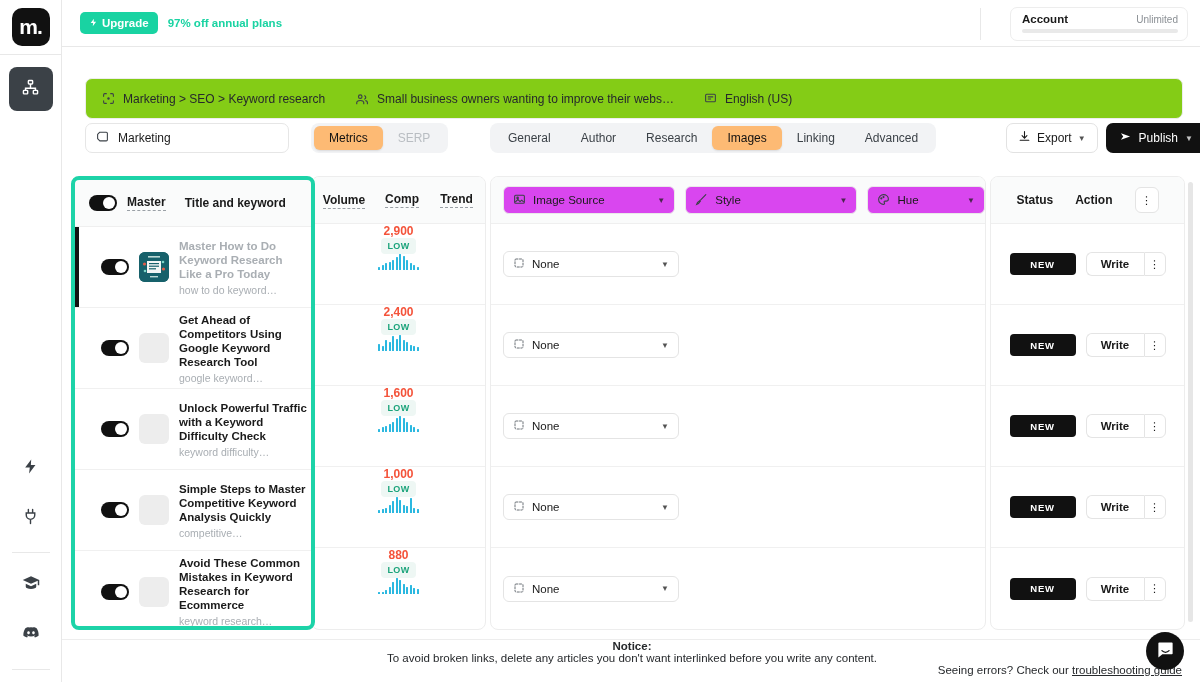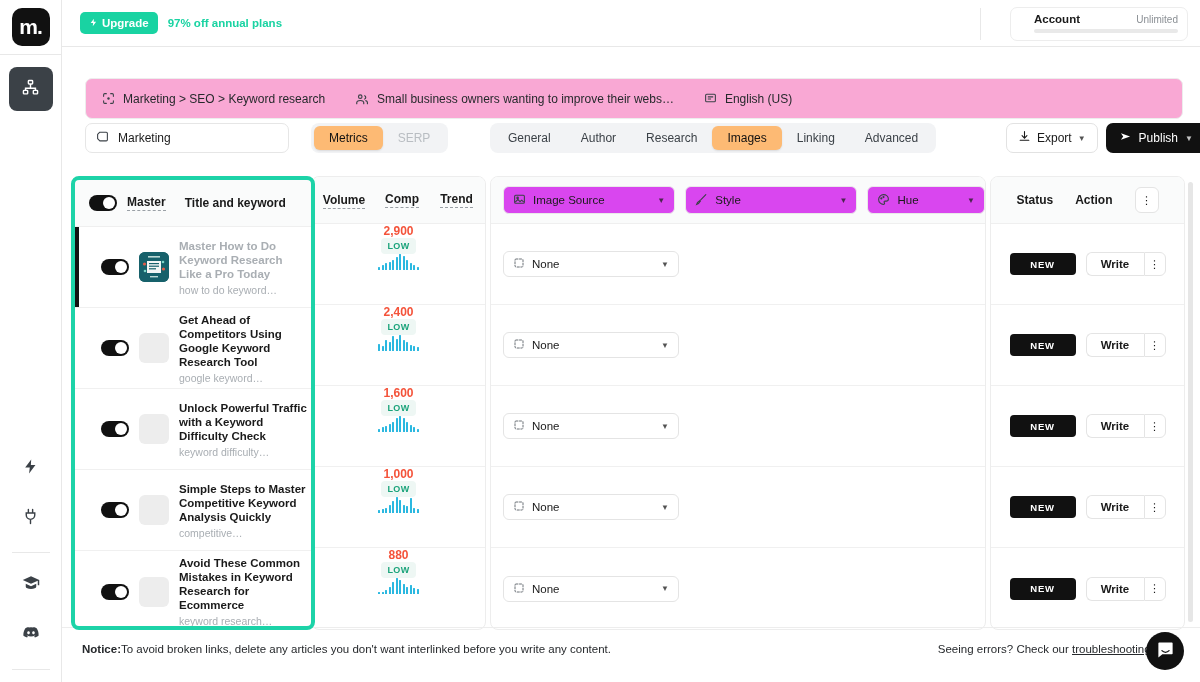--- a/index.html
+++ b/index.html
@@ -48,32 +48,32 @@
   }
   .upgrade-btn {
     margin-left: 18px; background: #19d3a2; color: #fff; border: none;
     border-radius: 5px; height: 22px; padding: 0 9px; font-size: 11.5px;
     font-weight: bold; display: flex; align-items: center; gap: 4px; cursor: pointer;
   }
   .upgrade-note { margin-left: 10px; color: #19d3a2; font-size: 11.5px; font-weight: bold; }
   .topbar-divider { position:absolute; left:918px; top:8px; width:1px; height:32px; background:#e8e8e8; }
   .account-card {
     position: absolute; right: 12px; top: 7px; width: 178px; height: 34px;
-    border: 1px solid #ededed; border-radius: 7px; padding: 5px 9px 0 23px;
+    border: 1px solid #ededed; border-radius: 7px; padding: 5px 9px 0 11px;
     background: #fff;
   }
   .account-row { display: flex; justify-content: space-between; align-items: baseline; }
   .account-label { font-size: 11.5px; font-weight: bold; color: #1a1a1a; }
   .account-value { font-size: 10px; color: #8a8f94; }
   .account-bar { margin-top: 4px; height: 4px; border-radius: 2px; background: #e9e9e9; }
 
   
   .context {
     position: absolute; left: 85px; top: 78px; width: 1098px; height: 41px;
-    border: 1px solid #ededed; border-radius: 7px; background: #f9a8d4;
+    border: 1px solid #ededed; border-radius: 7px; background: #84cc16;
     display: flex; align-items: center; padding-left: 16px; gap: 8px;
   }
   .ctx-item { display: flex; align-items: center; gap: 8px; font-size: 12px; color: #26292c; }
   .ctx-item + .ctx-item { margin-left: 22px; }
   .ctx-icon { color: #3b4147; display: flex; }
 
   
   .panel-head { position: absolute; top: 118px; height: 40px; display: flex; align-items: center; }
   .p1-head { left: 85px; width: 212px; }
   .chip-outline {
@@ -210,23 +210,23 @@
   }
   .dots { font-size: 11px; letter-spacing: 0; line-height: 7px; color: #1a1a1a; text-align:center; }
 
   .scrollbar {
     position: absolute; right: 7px; top: 182px; width: 5px; height: 440px;
     background: #e6e6e6; border-radius: 3px; cursor: pointer;
   }
 
   
   .footer {
-    position: absolute; left: 62px; bottom: 12px; width: 1138px; height: 43px;
+    position: absolute; left: 62px; bottom: 0; width: 1138px; height: 43px;
     border-top: 1px solid #ededed; display: flex; align-items: center;
-    padding: 0 18px 0 20px; font-size: 11.5px; color: #26292c;
+    padding: 0 18px 0 20px; font-size: 11.5px; color: #26292c; flex-direction: column;
   }
   .footer-right { margin-left: auto; font-size: 11.5px; color: #26292c; }
   .footer-right a { color: #26292c; }
   .intercom {
     position: absolute; right: 16px; bottom: 12px; width: 38px; height: 38px;
     border-radius: 50%; background: #111; display: flex; align-items: center;
     justify-content: center; cursor: pointer; z-index: 9;
   }
 </style>
 </head>

